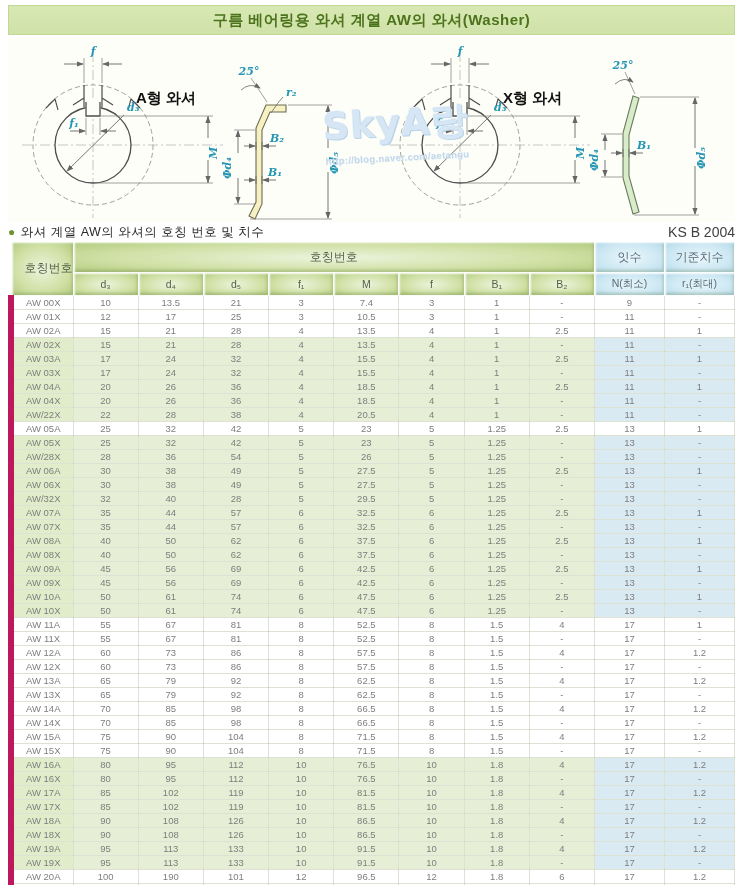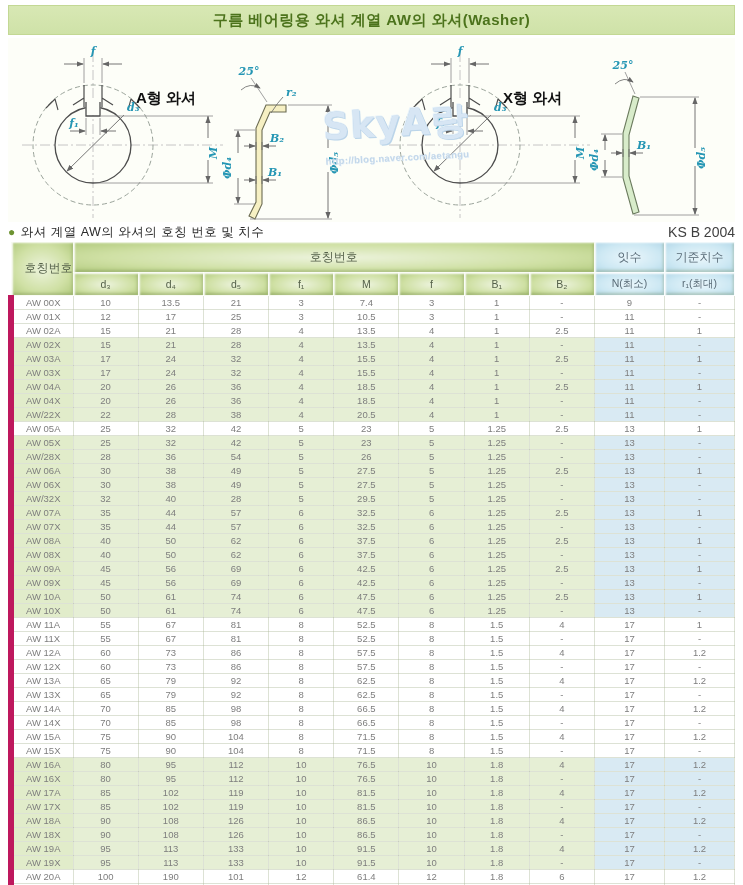--- a/index.html
+++ b/index.html
@@ -788,21 +788,21 @@
           <td>-</td>
           <td class="c-blue">17</td>
           <td class="c-blue">-</td>
         </tr>
         <tr>
           <td class="c-name">AW 20A</td>
           <td>100</td>
           <td>190</td>
           <td>101</td>
           <td>12</td>
-          <td>61.4</td>
+          <td>96.5</td>
           <td>12</td>
           <td>1.8</td>
           <td>6</td>
           <td class="c-blue">17</td>
           <td class="c-blue">1.2</td>
         </tr>
         <tr>
           <td class="c-name">AW 20X</td>
           <td>100</td>
           <td>120</td>

